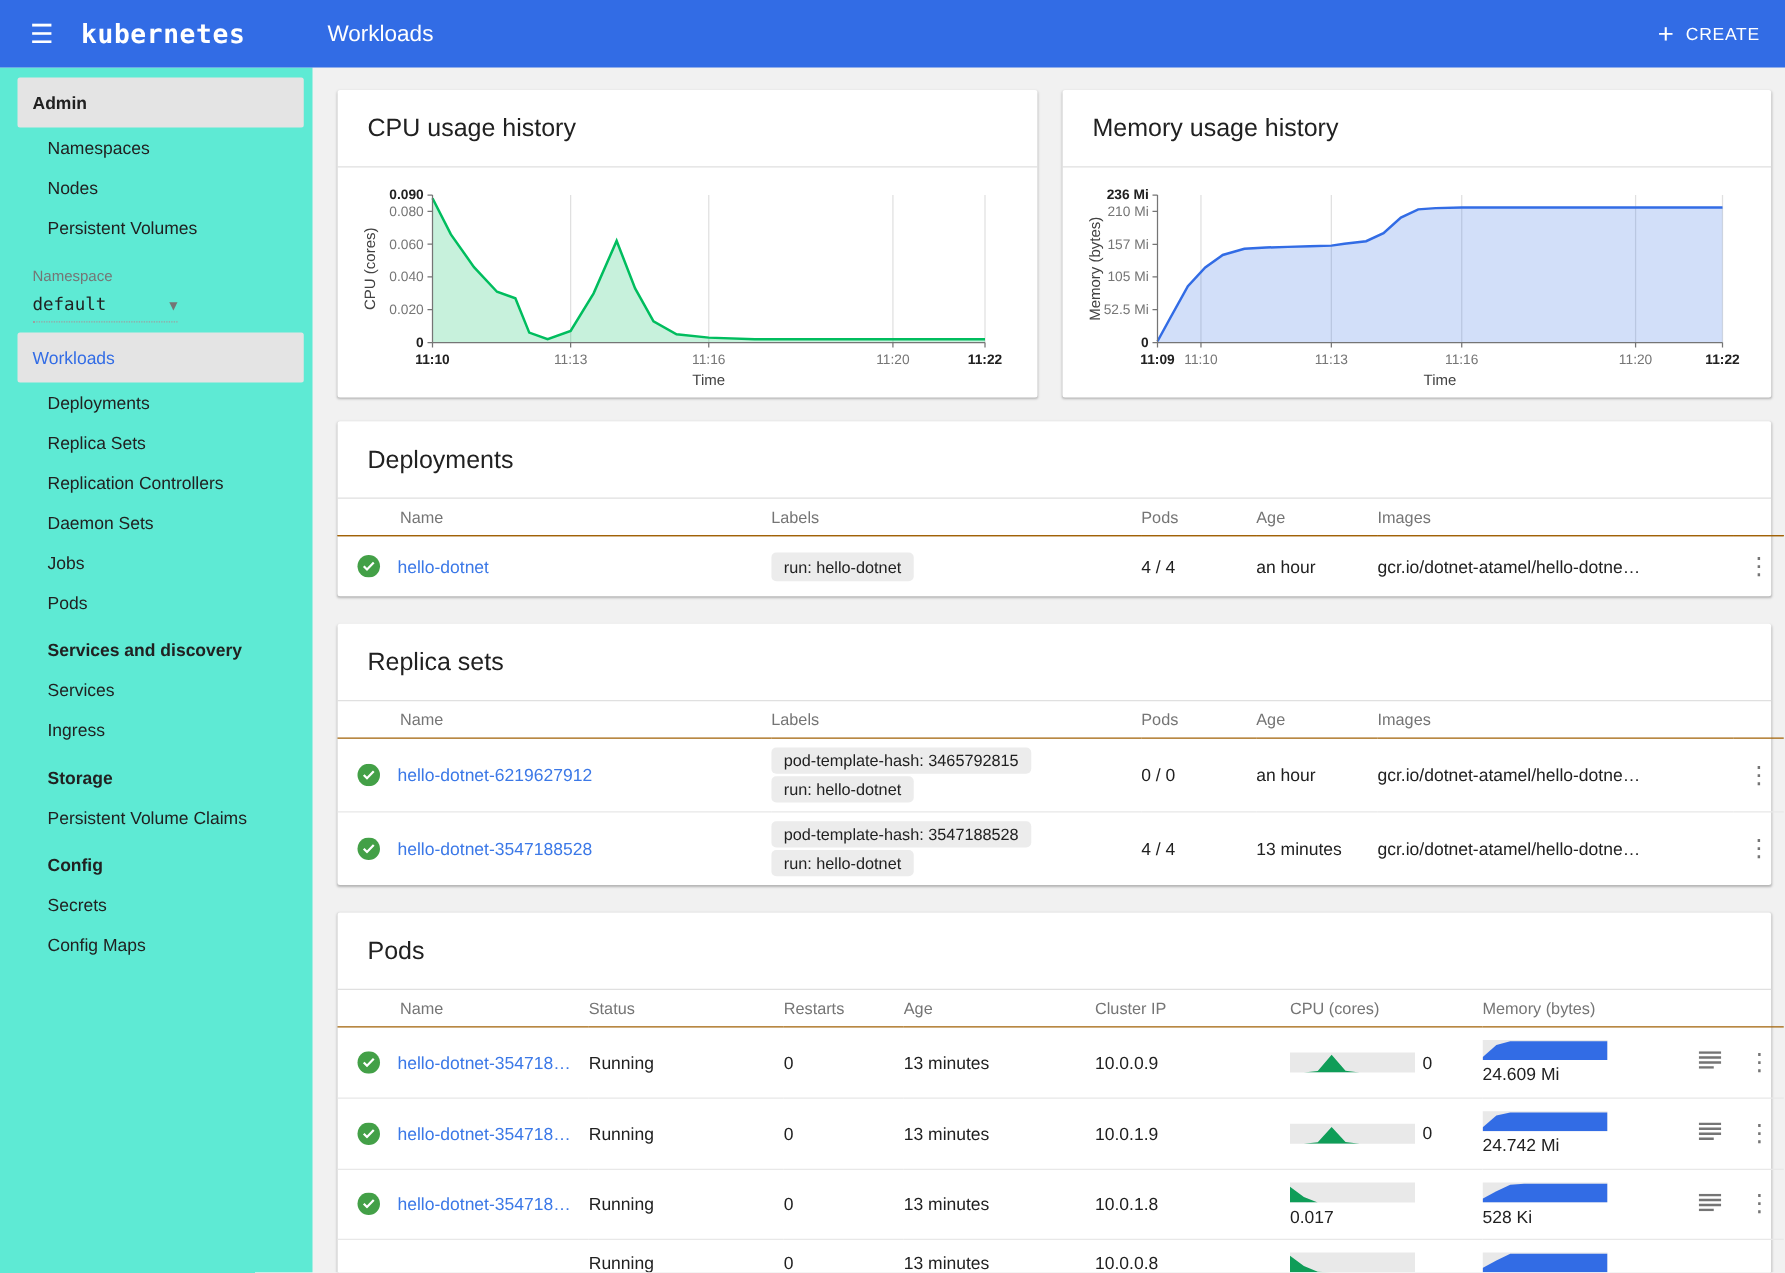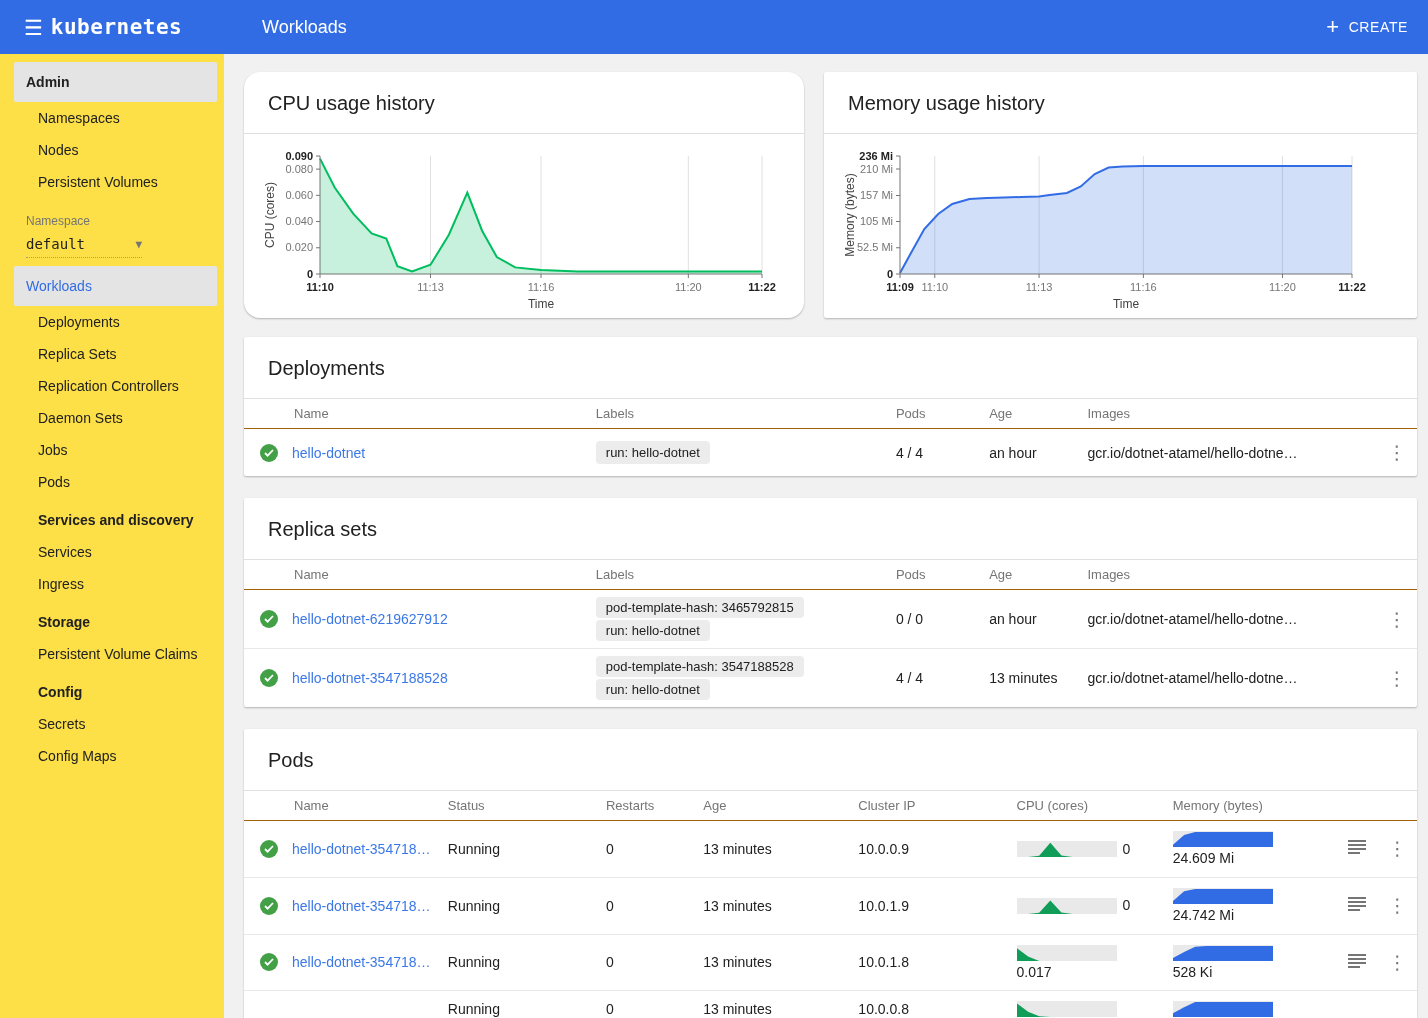--- a/index.html
+++ b/index.html
@@ -10,33 +10,33 @@
     color: #212121;
   }
   
   .topbar {
     height: 54px; background: #326ce5; color: #fff;
     display: flex; align-items: center; position: relative;
   }
   .hamburger { margin-left: 24px; font-size: 21px; cursor: pointer; line-height: 1; }
   .logo {
     font-family: "DejaVu Sans Mono", monospace; font-weight: bold;
-    font-size: 21px; margin-left: 8px; letter-spacing: .5px;
+    font-size: 21px; margin-left: 22px; letter-spacing: .5px;
   }
   .topbar-title { position: absolute; left: 262px; font-size: 18px; font-weight: 400; }
   .create-btn {
     margin-left: auto; margin-right: 20px; background: none; border: none; color: #fff;
     font-family: inherit; font-size: 14px; font-weight: 500; letter-spacing: .6px;
     display: flex; align-items: center; gap: 9px; cursor: pointer;
   }
   .create-plus { font-size: 22px; font-weight: 400; line-height: 1; }
 
   
   .layout { display: flex; height: 964px; }
-  .sidebar { width: 224px; flex: none; background: #fde047; padding-top: 8px; }
+  .sidebar { width: 250px; flex: none; background: #5eead4; padding-top: 8px; }
   .main { flex: 1; padding: 18px 11px 0 20px; overflow: hidden; }
 
   
   .side-hl {
     background: #e4e4e4; margin: 0 7px 0 14px; border-radius: 2px;
     font-weight: bold; font-size: 14px; padding: 12px 0 12px 12px; cursor: pointer;
   }
   .side-hl.wl { color: #326ce5; font-weight: 400; margin-top: 8px; }
   .side-item { font-size: 14px; padding: 8px 0 8px 38px; cursor: pointer; color: #212121; }
   .ns-label { font-size: 12px; color: #757575; padding: 16px 0 8px 26px; }
@@ -47,21 +47,21 @@
     border-bottom: 1px dotted #9e9e9e; padding-bottom: 5px;
   }
   .caret { color: #757575; font-size: 11px; }
   .side-group-header { font-weight: bold; font-size: 14px; padding: 14px 0 8px 38px; }
 
   
   .card { background: #fff; border-radius: 2px; box-shadow: 0 1px 2px rgba(0,0,0,.26); }
   .card-title { font-size: 20px; font-weight: 400; color: #212121;
     padding: 20px 24px 18px 24px; border-bottom: 1px solid #e0e0e0; }
   .charts-row { display: flex; gap: 20px; margin-bottom: 19px; }
-  .chart-card-cpu { width: 560px; flex: none; border-radius: 16px; }
+  .chart-card-cpu { width: 560px; flex: none; }
   .chart-card-mem { flex: 1; }
   .chart-wrap { padding: 12px 8px 4px 14px; }
   svg.chart { display: block; }
 
   .table-card { margin-bottom: 22px; }
   table { width: 100%; border-collapse: collapse; table-layout: fixed; }
   th { font-size: 13px; font-weight: 400; color: #757575; text-align: left;
     padding: 7px 12px 7px 0; border-bottom: 1px solid #a16207; white-space: nowrap; }
   th.first-col { padding-left: 50px; }
   td { font-size: 14px; color: #212121; padding: 10px 12px 10px 0;

